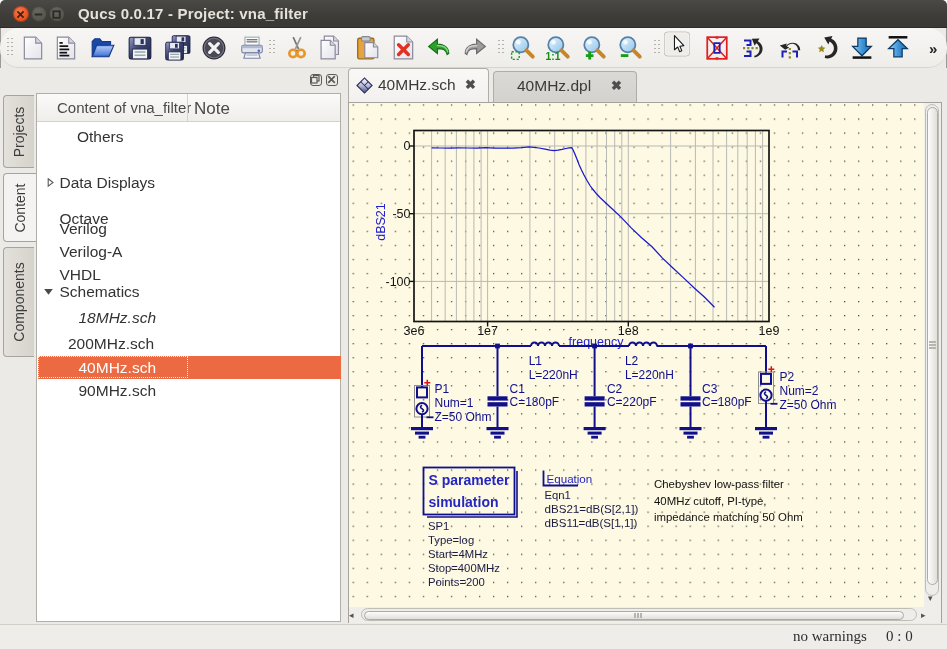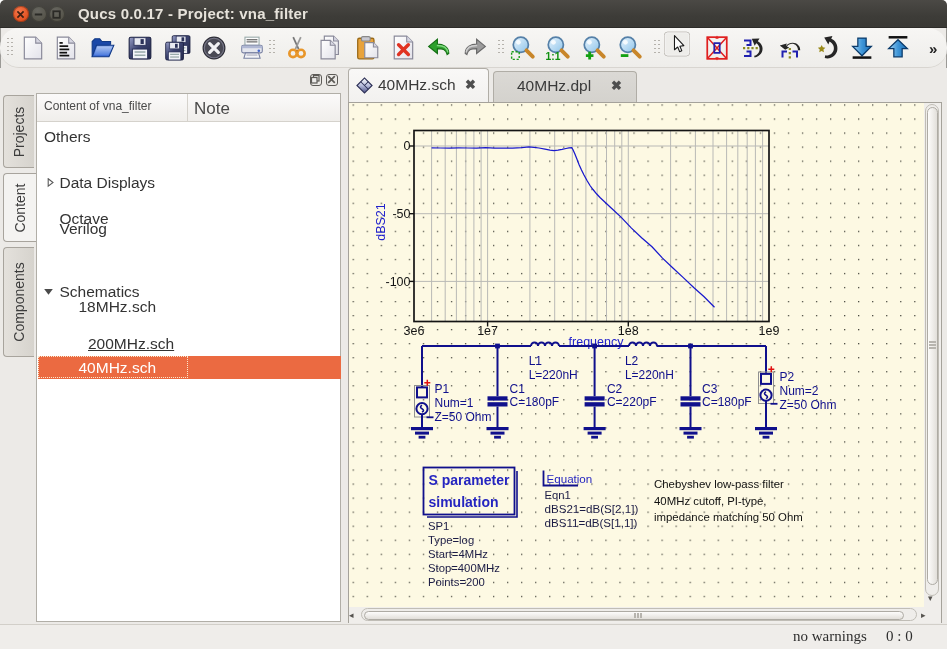--- a/index.html
+++ b/index.html
@@ -18,21 +18,21 @@
 .vtab { position:absolute; left:3px; width:31px; border:1px solid #a8a49d; border-right:none;
   border-radius:4px 0 0 4px; background:linear-gradient(to right,#e4e1dc,#d6d3cd); }
 .vtab.active { background:#f4f3f1; left:3px; width:33px; z-index:3;}
 .vtab span { position:absolute; left:50%; top:50%; transform:translate(-50%,-50%) rotate(-90deg); white-space:nowrap;
   font-size:14px; color:#3c3c3c; }
 .dockbtn { position:absolute; top:74px; width:12px; height:12px; border:1.5px solid #5d5b57; border-radius:3px; }
 .dockbtn svg { position:absolute; left:0; top:0; display:block; }
 #tree { position:absolute; left:36px; top:93px; width:305px; height:529px; background:#ffffff; border:1px solid #b1aea7; }
 #treehdr { position:absolute; left:0; top:0; width:303px; height:28px;
   background:linear-gradient(#fbfafa,#f0eeeb); border-bottom:1px solid #d5d2cc; }
-#treehdr .h1 { position:absolute; left:7px; top:5px; font-size:12px; color:#4a4a4a;text-align:right; }
+#treehdr .h1 { position:absolute; left:20px; top:5px; font-size:15px; color:#4a4a4a;text-align:right; }
 #treehdr .h2 { position:absolute; left:157px; top:5px; font-size:17px; color:#4a4a4a; }
 #treehdr .div { position:absolute; left:150px; top:0px; width:1px; height:28px; background:#d5d2cc; }
 .trow { position:absolute; left:1px; width:303px; height:23px; font-size:15.5px; color:#333333; }
 .trow span { position:absolute; top:50%; transform:translateY(-50%); white-space:nowrap;}
 .trow.sel { background:#eb6a41; color:#ffffff; }
 .arr { position:absolute; width:10px; height:10px; top:6px; }
 .dtab { position:absolute; border:1px solid #b0ada6; border-bottom:none; border-radius:4px 4px 0 0; }
 #dtab1 { left:348px; top:68px; width:141px; height:34px; background:linear-gradient(#f9f8f7,#f2f1ef); z-index:2;}
 #dtab2 { left:493px; top:71px; width:144px; height:31px; background:linear-gradient(#dbd9d5,#d4d2cd); }
 .dtab .lbl { position:absolute; font-size:15.5px; color:#3a3a3a; }
@@ -288,49 +288,58 @@
         <path d="M1.2 1.2 L7.8 7.8 M7.8 1.2 L1.2 7.8" stroke="#5d5b57" stroke-width="1.7"></path>
       </svg>
   </div>
   <div id="tree">
     <div id="treehdr">
       <div class="h1">Content of vna_filter</div>
       <div class="h2">Note</div>
       <div class="div"></div>
     </div>
     <div class="trow" style="top:31.3px;">
-        <span style="left:6px;">Others</span>
+        <span style="left:39px;">Others</span>
       </div>
       <div class="trow" style="top:77.4px;">
         <svg class="arr" style="left:8px; top:7px;" width="9" height="9">
           <path d="M2.2 0.8 L7 4.5 L2.2 8.2 Z" fill="none" stroke="#5a5a5a" stroke-width="1.1"></path>
         </svg>
         <span style="left:21.5px;">Data Displays</span>
       </div>
       <div class="trow" style="top:113px;text-decoration:underline;">
         <span style="left:21.5px;">Octave</span>
       </div>
       <div class="trow" style="top:123.6px;">
         <span style="left:21.5px;">Verilog</span>
       </div>
+      <div class="trow" style="top:146.6px;">
+        <span style="left:21.5px;">Verilog-A</span>
+      </div>
+      <div class="trow" style="top:169.7px;">
+        <span style="left:21.5px;">VHDL</span>
+      </div>
       <div class="trow" style="top:186px;">
         <svg class="arr" style="left:5px; top:7px;" width="11" height="9">
           <path d="M1.2 2 L9.8 2 L5.5 7.8 Z" fill="#4a4a4a"></path>
         </svg>
         <span style="left:21.5px;">Schematics</span>
       </div>
-      <div class="trow" style="top:201px;">
+      <div class="trow" style="top:212px;font-style:italic;">
         <span style="left:40.5px;">18MHz.sch</span>
       </div>
       <div class="trow" style="top:238.9px;">
-        <span style="left:50px;text-decoration:underline;">200MHz.sch</span>
+        <span style="left:30px;">200MHz.sch</span>
       </div>
       <div class="trow sel" style="top:262.0px;">
         <div style="position:absolute;left:0px;top:0px;width:150px;height:21.5px;border:1px dotted rgba(255,255,230,0.85);"></div>
         <span style="left:40.5px;">40MHz.sch</span>
+      </div>
+      <div class="trow" style="top:285.1px;">
+        <span style="left:40.5px;">90MHz.sch</span>
       </div>
   </div>
   <div class="dtab" id="dtab1">
     <svg style="position:absolute;left:7px;top:8px;" width="17" height="17">
       <defs>
           <linearGradient id="dg" x1="0" y1="0" x2="1" y2="1">
         <stop offset="0" stop-color="#ffffff"></stop>
             <stop offset="0.5" stop-color="#b9bedd"></stop>
             <stop offset="1" stop-color="#4a4f86"></stop>
           </linearGradient>

